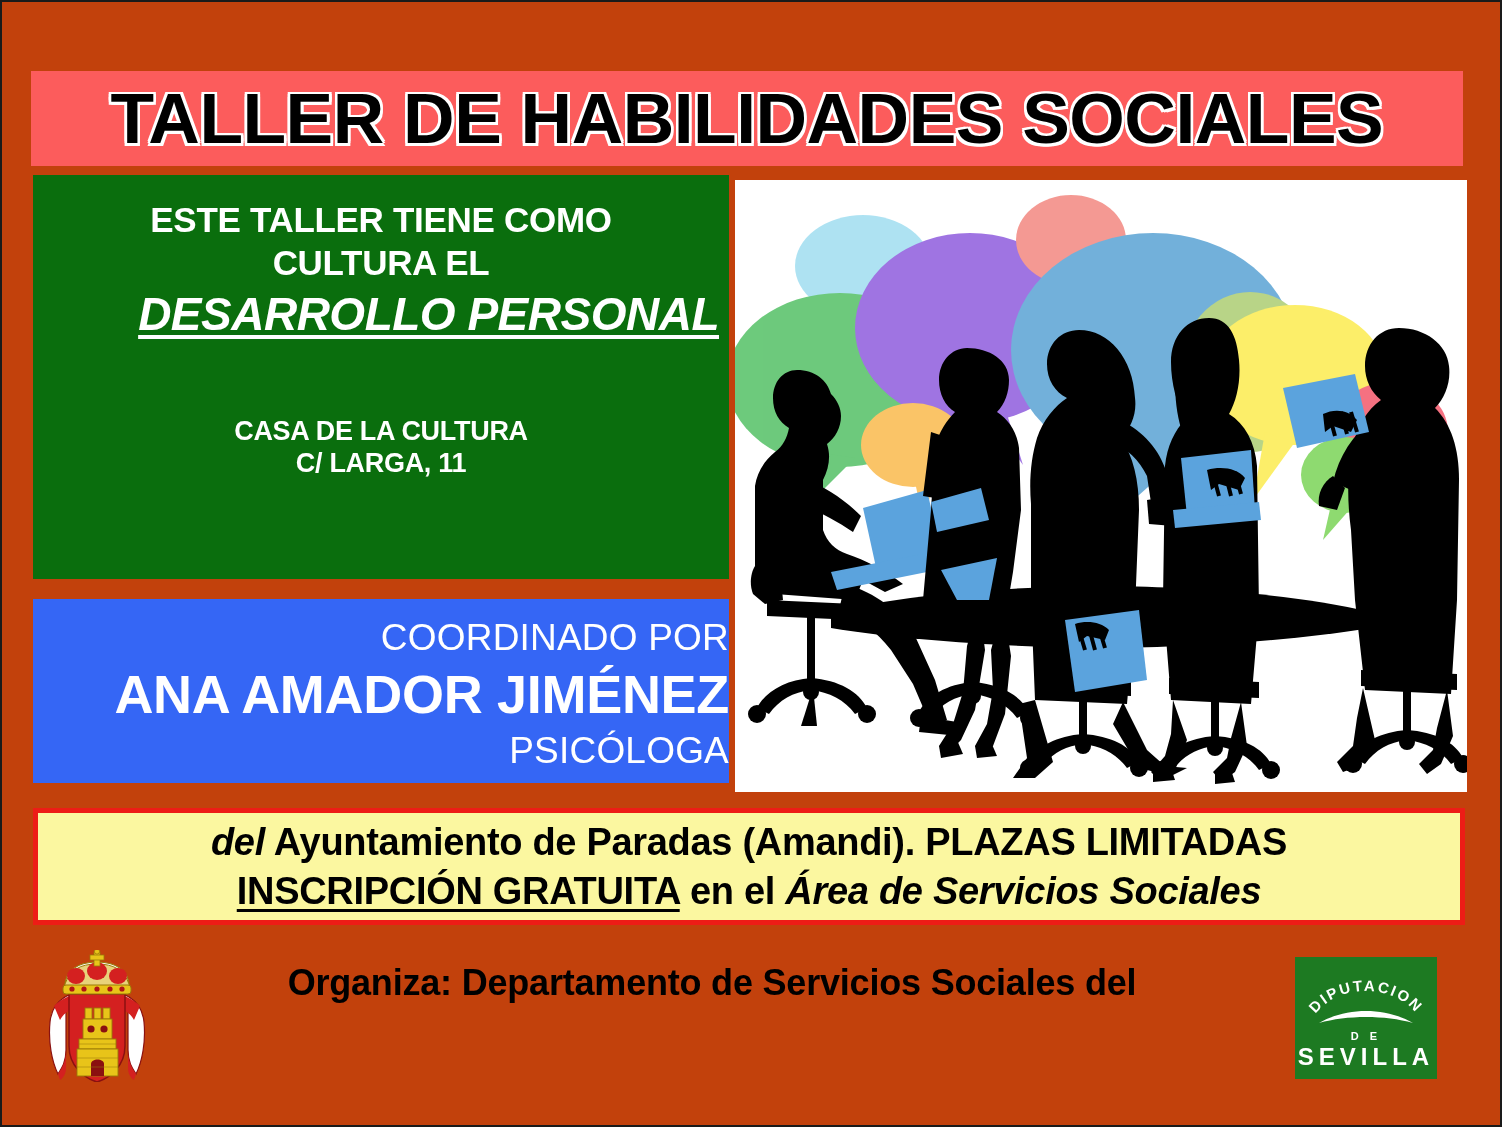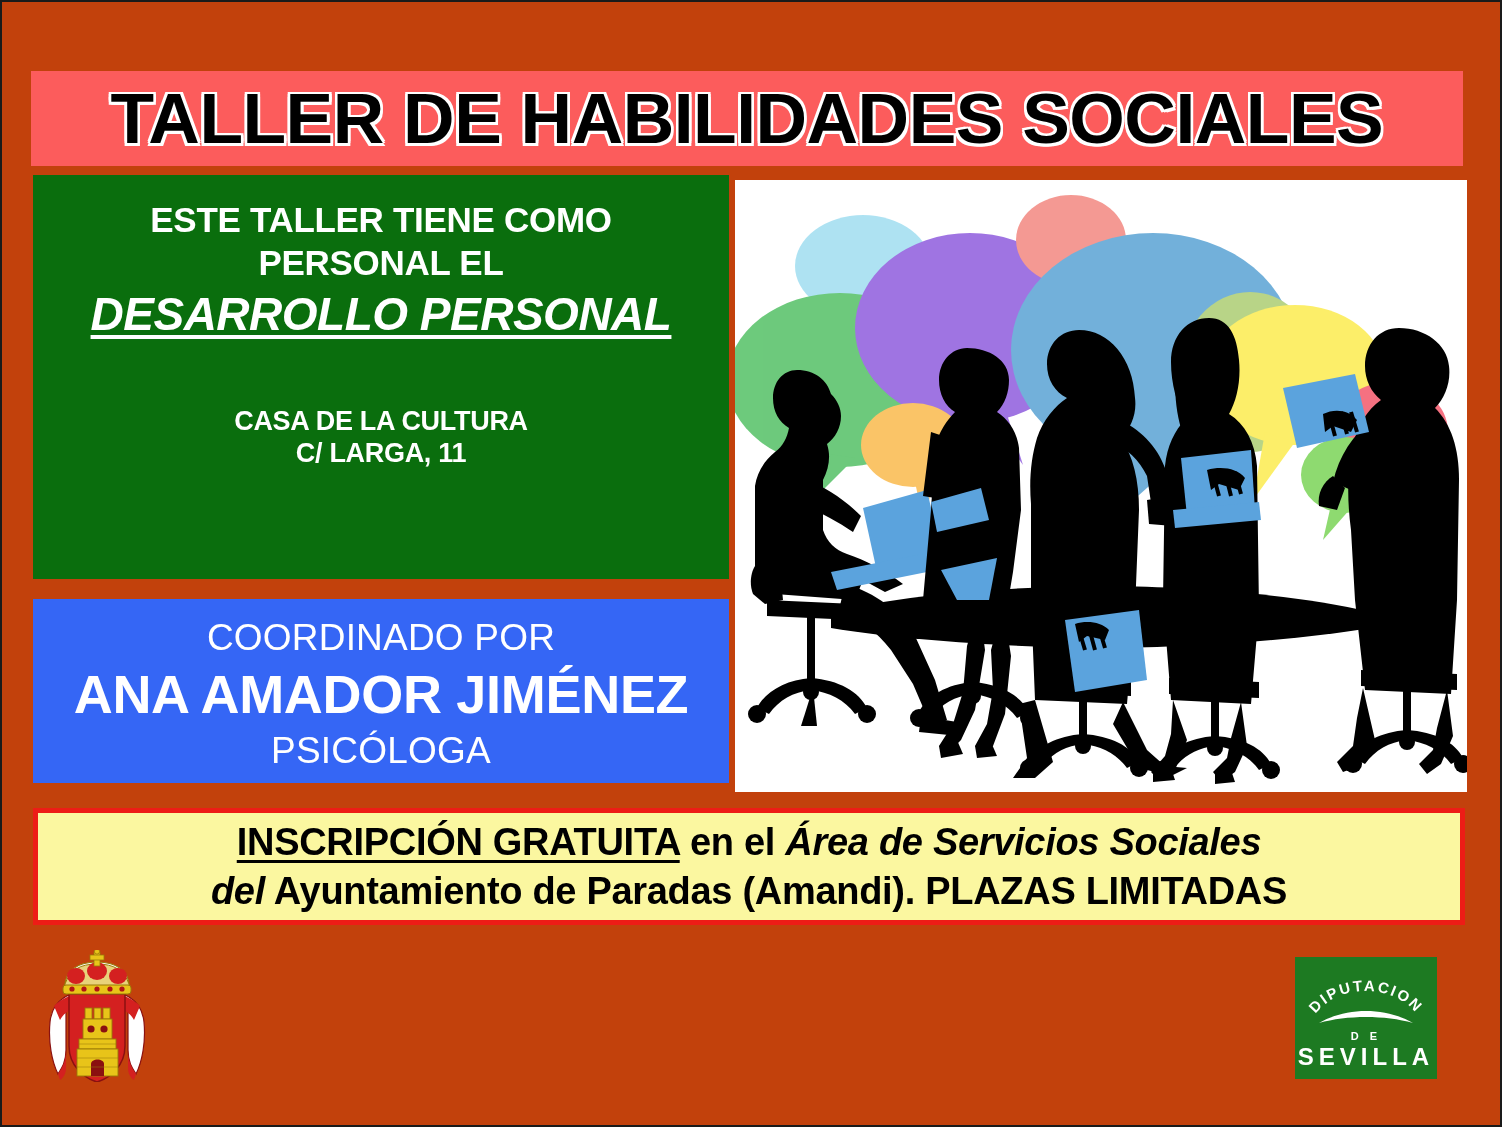--- a/index.html
+++ b/index.html
@@ -71,40 +71,41 @@
   }
   .gl-emph {
     font-weight: bold;
     font-style: italic;
     font-size: 46px;
     line-height: 1.2;
     text-decoration: underline;
     text-underline-offset: 5px;
     letter-spacing: -0.5px;
     display: block;
-    margin: 3px 0 0 0;
+    margin: 3px 0 10px 0;
+    text-align: right;
   }
   .green-gap { height: 62px; }
   .gl-venue {
     font-weight: bold;
     font-size: 27px;
     line-height: 1.2;
     letter-spacing: -0.3px;
   }
 
   
   .blue-box {
     position: absolute;
     left: 31px;
     top: 597px;
     width: 696px;
     height: 184px;
     background: #3566f5;
     color: #ffffff;
-    text-align: center;
+    text-align: right;
     box-sizing: border-box;
     padding-top: 16px;
   }
   .bl-small {
     font-weight: normal;
     font-size: 37px;
     line-height: 1.23;
     letter-spacing: 0.2px;
   }
   .bl-name {
@@ -194,39 +195,40 @@
 <body>
 
 <div class="poster">
 
   <div class="title-banner">
     <div class="title-text">TALLER DE HABILIDADES SOCIALES</div>
   </div>
 
   <div class="green-box">
     <div class="gl">ESTE TALLER TIENE COMO</div>
-    <div class="gl">PERSONAL EL</div>
+    <div class="gl">CULTURA EL</div>
     <div class="gl-emph">DESARROLLO PERSONAL</div>
     <div class="green-gap"></div>
     <div class="gl-venue">CASA DE LA CULTURA</div>
     <div class="gl-venue">C/ LARGA, 11</div>
   </div>
 
   <div class="blue-box">
     <div class="bl-small">COORDINADO POR</div>
     <div class="bl-name">ANA AMADOR JIMÉNEZ</div>
     <div class="bl-small">PSICÓLOGA</div>
   </div>
 
   <div class="yellow-banner">
+    <div class="yb-line"><span class="it">del</span><span> Ayuntamiento de Paradas (Amandi). </span><span>PLAZAS LIMITADAS</span></div>
     <div class="yb-line"><span class="u">INSCRIPCIÓN GRATUITA</span><span> en el </span><span class="it">Área de Servicios Sociales</span></div>
-    <div class="yb-line"><span class="it">del</span><span> Ayuntamiento de Paradas (Amandi). </span><span>PLAZAS LIMITADAS</span></div>
   </div>
 
   <div class="footer-text">
+    <div class="ft-line">Organiza: Departamento de Servicios Sociales del</div>
   </div>
 
   <div class="crest">
     <svg viewBox="0 0 122 132" width="122" height="132" xmlns="http://www.w3.org/2000/svg">
 
       <path d="M61 40 C 30 40, 16 52, 14 72 C 12 92, 16 112, 22 124 C 26 118, 30 112, 30 100 L30 62 C 34 54, 46 48, 61 48 Z" fill="#ffffff" stroke="#8a1010" stroke-width="1.2"></path>
       <path d="M61 40 C 92 40, 106 52, 108 72 C 110 92, 106 112, 100 124 C 96 118, 92 112, 92 100 L92 62 C 88 54, 76 48, 61 48 Z" fill="#ffffff" stroke="#8a1010" stroke-width="1.2"></path>
       <path d="M18 56 C 24 50, 32 46, 40 44 L40 58 C 33 60, 27 64, 24 70 Z" fill="#d42020"></path>
       <path d="M104 56 C 98 50, 90 46, 82 44 L82 58 C 89 60, 95 64, 98 70 Z" fill="#d42020"></path>
       <path d="M22 124 C 26 118, 30 112, 30 100 L30 118 C 30 124, 27 128, 24 130 Z" fill="#d42020"></path>

